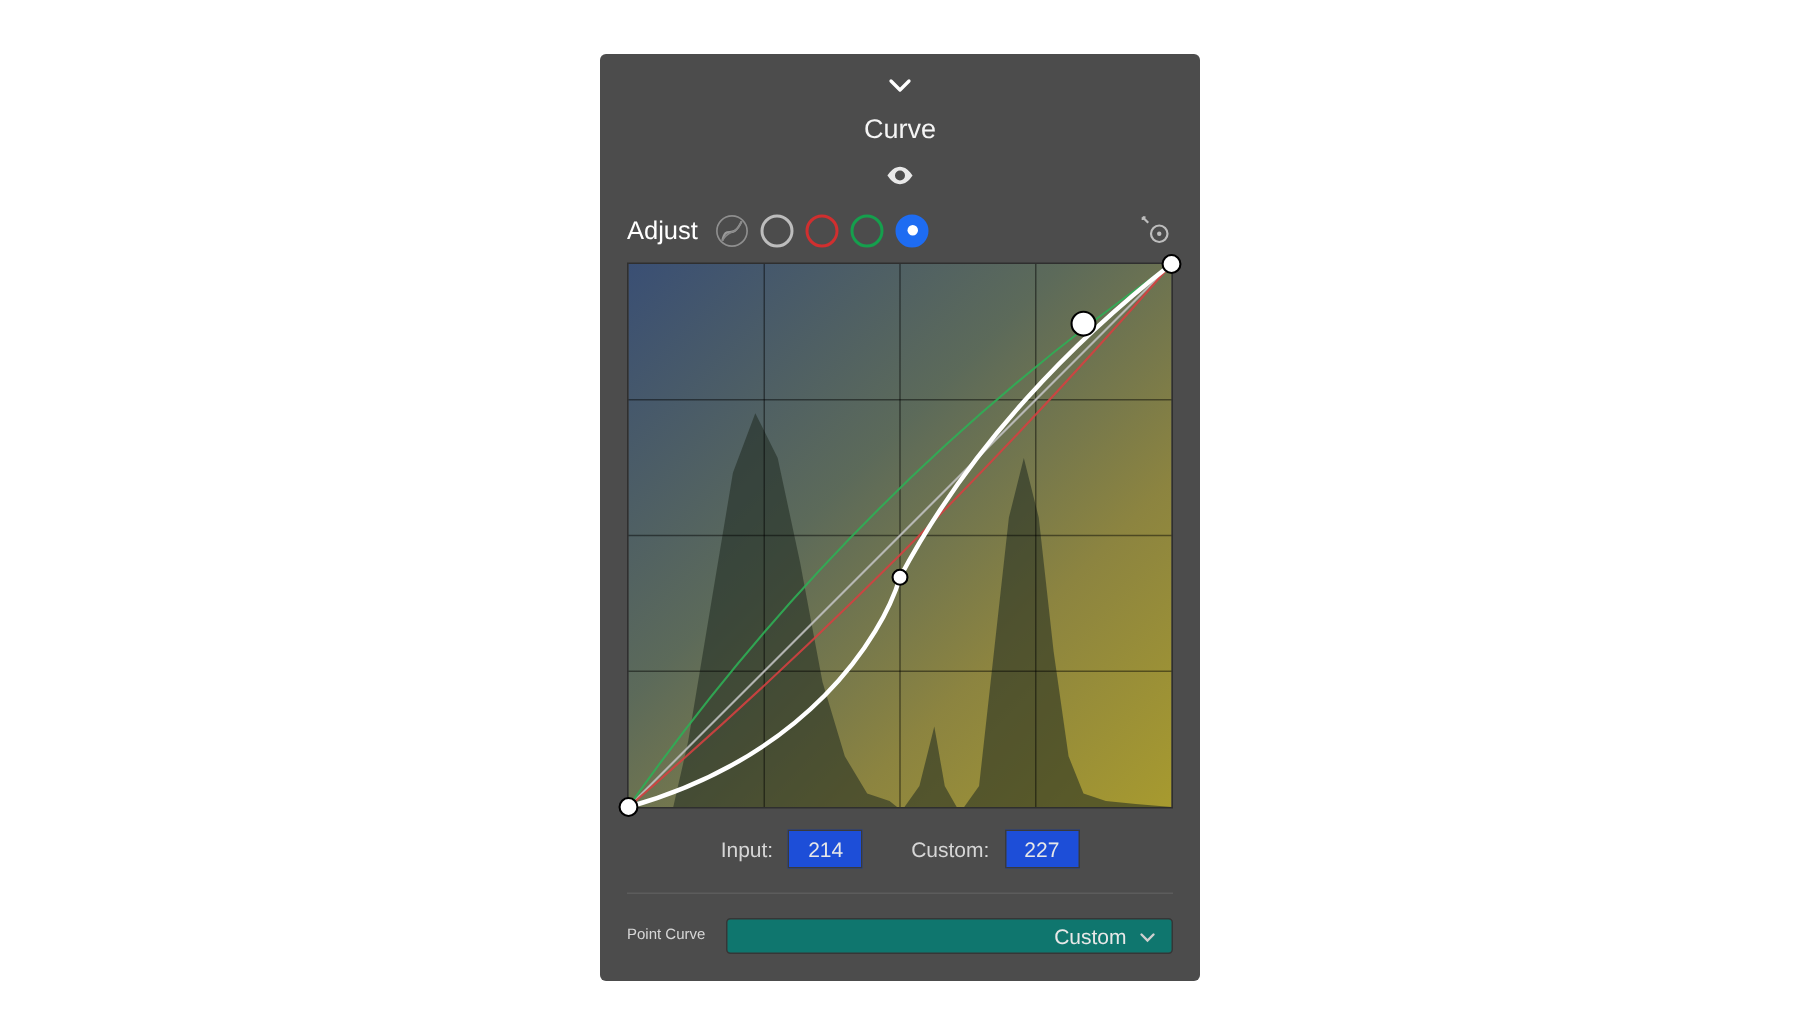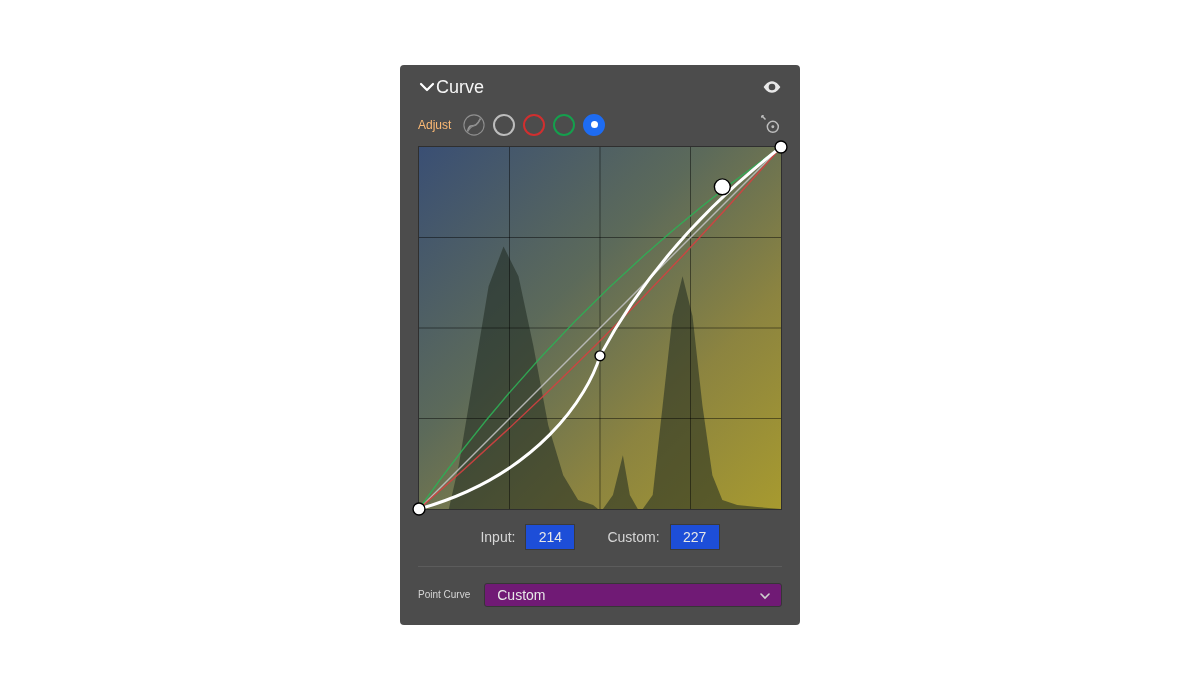--- a/index.html
+++ b/index.html
@@ -16,20 +16,22 @@
     width: 400px;
     background: #4c4c4c;
     border-radius: 4px;
     padding: 0;
     color: #e8e8e8;
   }
   .panel-header {
     display: flex;
     align-items: center;
     padding: 12px 18px 8px 18px;
+    gap: 10px;
+    flex-direction: column;
   }
   .chevron {
     width: 18px; height: 18px;
     display: flex; align-items: center; justify-content: center;
     color: #fff;
   }
   .panel-title {
     font-size: 18px;
     font-weight: 400;
     color: #f5f5f5;
@@ -39,22 +41,22 @@
     width: 20px; height: 20px;
     color: #e8e8e8;
   }
   .adjust-row {
     display: flex;
     align-items: center;
     gap: 8px;
     padding: 8px 18px 10px 18px;
   }
   .adjust-label {
-    font-size: 12px;
-    color: #fdba74;
+    font-size: 17px;
+    color: #ffffff;
     margin-right: 4px;
   }
   .curve-theme-icon {
     width: 22px; height: 22px;
     color: #9a9a9a;
   }
   .channel-btn {
     width: 22px; height: 22px;
     border-radius: 50%;
     border: 2.5px solid;
@@ -129,30 +131,31 @@
   .preset-row {
     display: flex;
     align-items: center;
     gap: 14px;
     padding: 10px 18px 18px;
   }
   .preset-label { font-size: 10px; color: #d6d6d6; }
   .select {
     flex: 1;
     height: 24px;
-    background: #701a75;
+    background: #0f766e;
     border: 1px solid #363636;
     border-radius: 3px;
     color: #e8e8e8;
     padding: 0 30px 0 12px;
     font-size: 14px;
     position: relative;
     display: flex;
     align-items: center;
     cursor: pointer;
+    justify-content: flex-end;
   }
   .select .caret {
     position: absolute; right: 10px; top: 50%; transform: translateY(-50%);
     width: 12px; height: 12px; color:#cfcfcf;
   }
 </style>
 </head>
 <body>
 
 <div class="panel">

